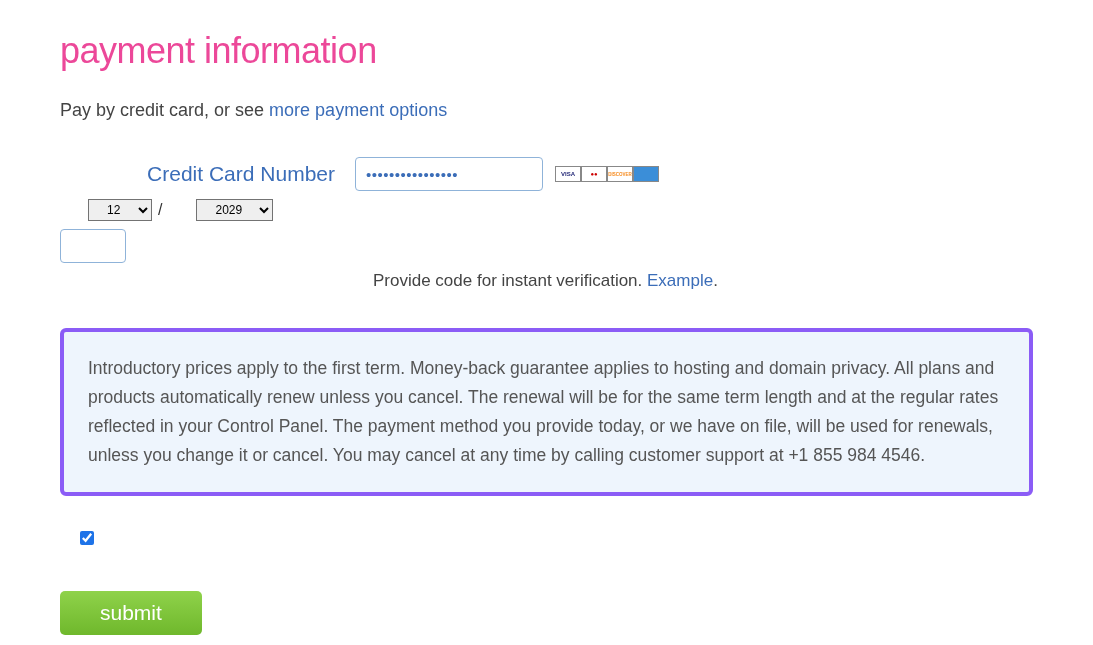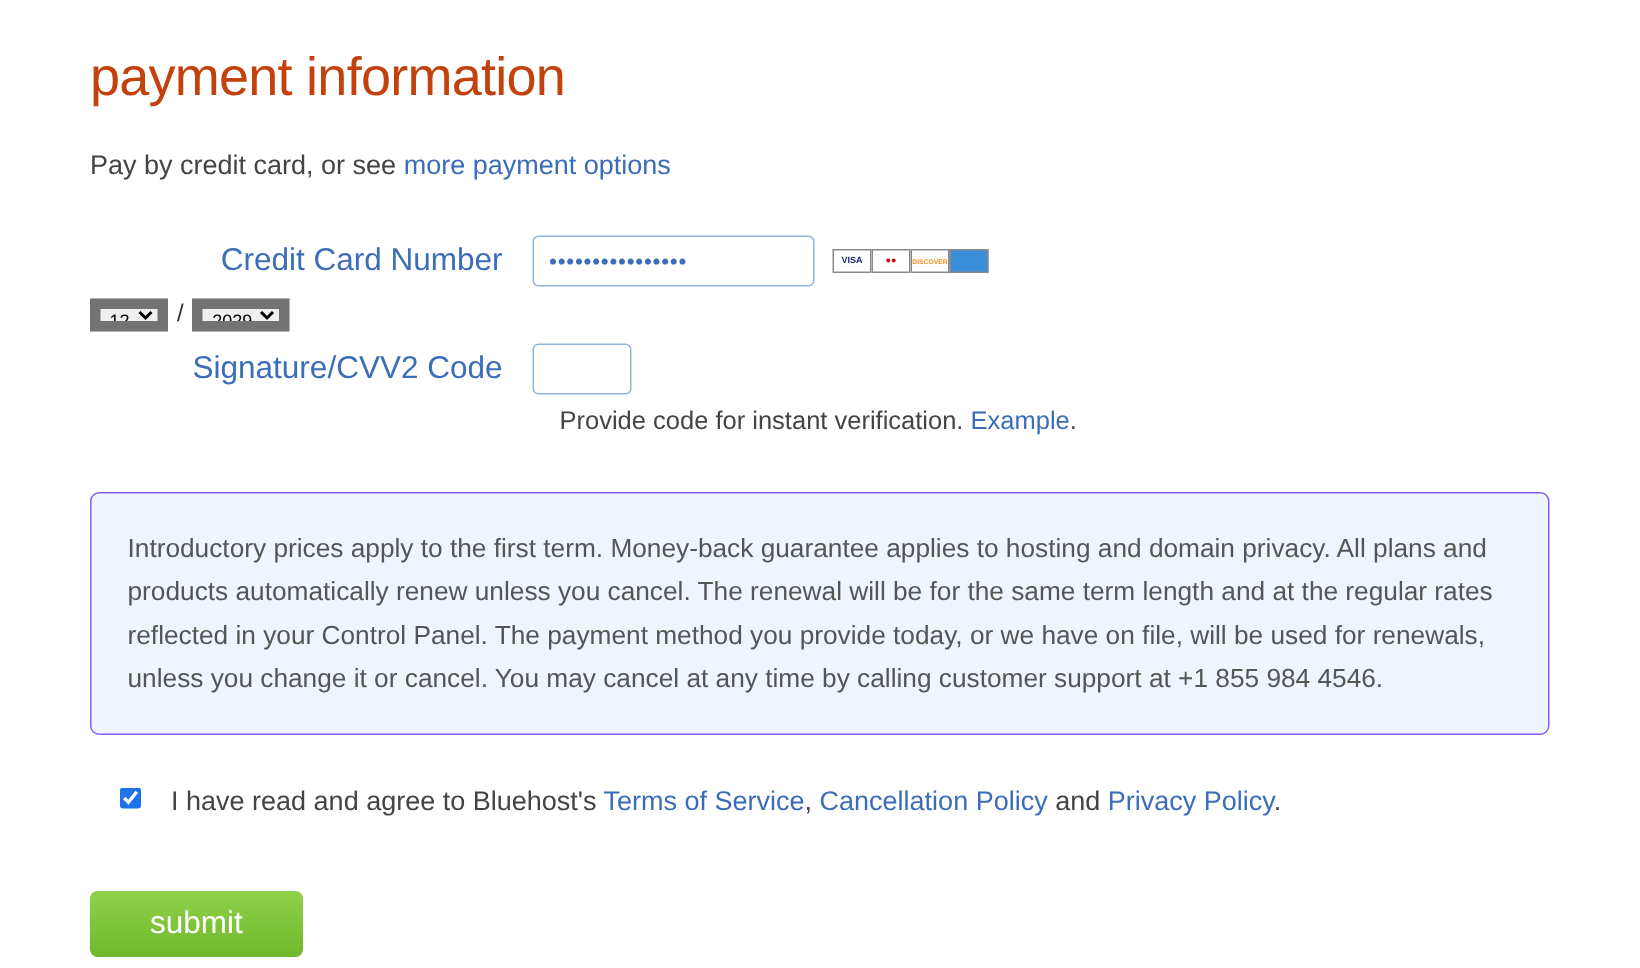--- a/index.html
+++ b/index.html
@@ -4,21 +4,21 @@
   <style>
     * { box-sizing: border-box; margin: 0; padding: 0; }
     body {
       font-family: -apple-system, BlinkMacSystemFont, "Segoe UI", Helvetica, Arial, sans-serif;
       background: #fff;
       padding: 30px 60px;
       font-weight: 300;
     }
     .heading {
       font-size: 36px;
-      color: #c2410c;
+      color: #ec4899;
       font-weight: 300;
       margin-bottom: 28px;
       letter-spacing: -0.5px;
     }
     .intro-line {
       font-size: 18px;
       color: #444;
       margin-bottom: 36px;
       font-weight: 300;
     }
@@ -52,24 +52,25 @@
       border-radius: 4px;
       padding: 0 10px;
       font-size: 15px;
       color: #3b6db8;
     }
     .card-number-input { width: 188px; letter-spacing: 0.5px;}
     .cvv-input { width: 66px; }
     .select-group { display: flex; align-items: center; gap: 6px; }
     .select-small {
       height: 22px;
-      border: 7px solid #737373;
+      border: 1px solid #737373;
       background: #efefef;
       font-size: 12px;
-      padding: 0 2px;
+      padding: 0 14px;
+      margin-left: 28px;
     }
     .sep { color: #333; font-size:16px;}
     .cvv-hint-row {
        margin-left: 313px;
        font-size: 17px;
        color: #444;
        margin-top: 6px;
        margin-bottom: 37px;
        font-weight:300;
     }
@@ -86,21 +87,21 @@
       justify-content: center;
       font-size: 6px;
       font-weight: bold;
     }
     .visa { background:#fff; color:#1a1f71; }
     .mc   { background:#fff; color:#cc0000; }
     .disc { background:#fff; color:#f68b1f; font-size:4.5px;}
     .amex { background:#3b8ed8; color:#fff; }
     .terms-box {
       background: #eef5fd;
-      border: 1px solid #8b5cf6;
+      border: 4px solid #8b5cf6;
       border-radius: 6px;
       padding: 22px 24px;
       font-size: 17.5px;
       color: #555;
       line-height: 1.65;
       margin-bottom: 30px;
       font-weight:300;
     }
     .agree-row {
       display: flex;
@@ -161,35 +162,31 @@
       </select>
       <span class="sep">/</span>
       <select class="select-small">
         <option>2029</option>
       </select>
     </div>
   </div>
 </div>
 
 <div class="form-row">
-  <div class="form-label">Signature/CVV2 Code</div>
   <div class="form-field">
     <input type="text" class="text-input cvv-input" style="">
   </div>
 </div>
 
 <div class="cvv-hint-row">
   <span>Provide code for instant verification. </span><a href="#" class="link">Example</a><span>.</span>
 </div>
 
 <div class="terms-box">Introductory prices apply to the first term. Money-back guarantee applies to hosting and domain privacy. All plans and products automatically renew unless you cancel. The renewal will be for the same term length and at the regular rates reflected in your Control Panel. The payment method you provide today, or we have on file, will be used for renewals, unless you change it or cancel. You may cancel at any time by calling customer support at +1 855 984 4546.</div>
 
 <div class="agree-row">
   <input type="checkbox" checked="" style="">
-  <div class="agree-text">
-    <span>I have read and agree to Bluehost's </span><a href="#" class="link">Terms of Service</a><span>, </span><a href="#" class="link">Cancellation Policy</a><span> and </span><a href="#" class="link">Privacy Policy</a><span>.</span>
-  </div>
 </div>
 
 <button class="submit-btn">submit</button>
 
 
 
 
 </body></html>

